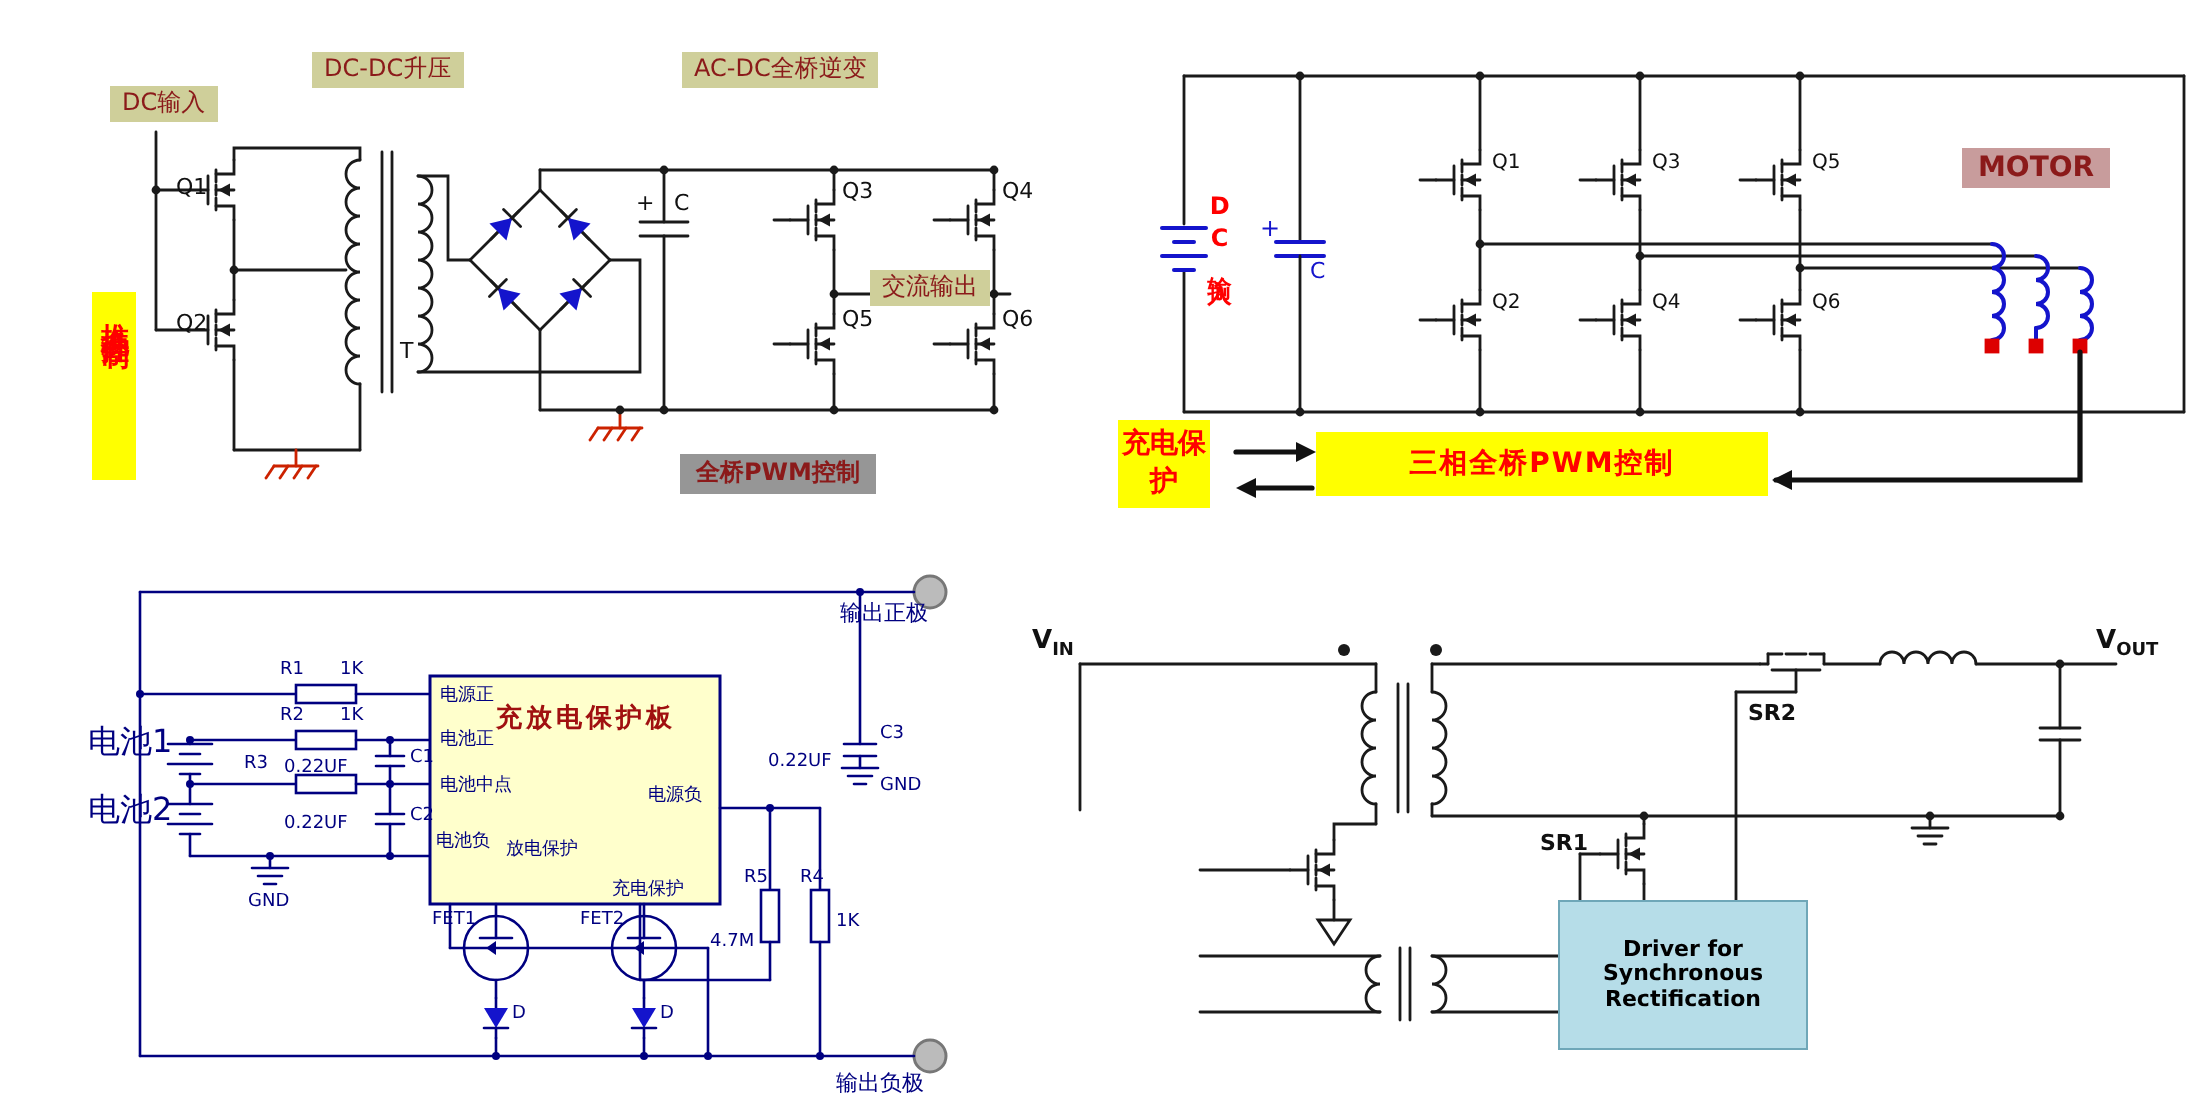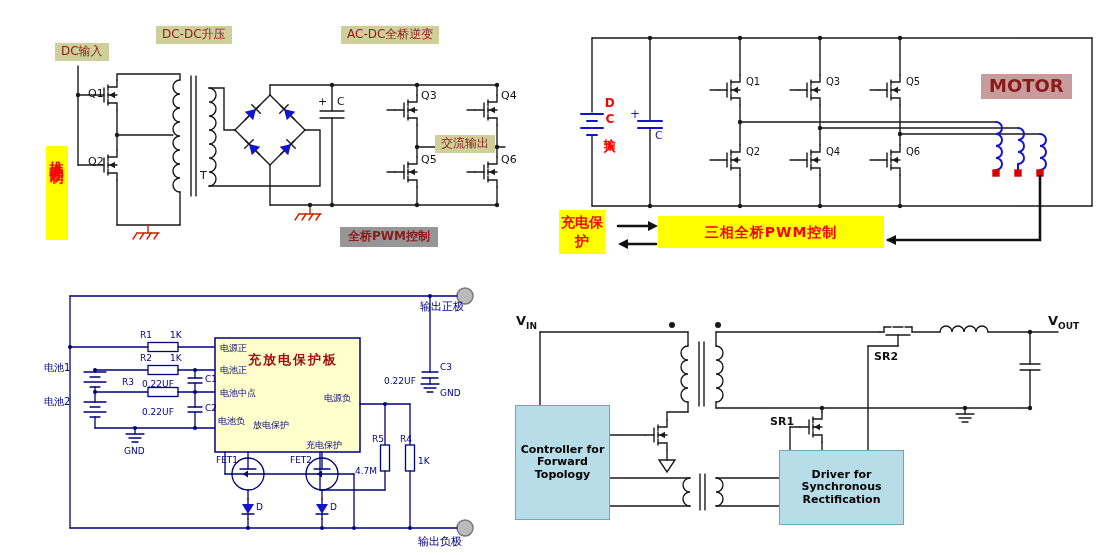--- a/index.html
+++ b/index.html
@@ -17,23 +17,23 @@
   .board{fill:var(--board);stroke-width:1.5;}
   .term{fill:#bbbbbb;stroke:#777777;stroke-width:1.5;}
   .thick{stroke:#111;stroke-width:2.6;fill:none;}
   .blkfill{fill:#111;stroke:none;}
   .redfill{fill:#dd0000;stroke:#dd0000;}
   
   .lbl{position:absolute;font-size:11px;color:#111;white-space:nowrap;line-height:1.15;}
   .khaki{background:var(--khaki);color:var(--maroon);font-size:12px;padding:2px 6px;}
   .ybox{background:var(--yellow);color:var(--red);font-weight:bold;}
   .gbox{background:var(--graybg);color:var(--maroon);font-weight:bold;font-size:12px;padding:3px 8px;}
-  .mbox{background:var(--motorbg);color:var(--maroon);font-weight:bold;font-size:18px;padding:2px 8px;}
+  .mbox{background:var(--motorbg);color:var(--maroon);font-weight:bold;font-size:14px;padding:2px 8px;}
   .vert{writing-mode:vertical-rl;text-orientation:upright;}
-  .navy{color:var(--navy);font-size:10px;}
+  .navy{color:var(--navy);font-size:16px;}
   .tiny{font-size:9px;}
   .blue{color:var(--blue);}
   .red{color:var(--red);}
   .b{font-weight:bold;}
   .ctr{display:flex;align-items:center;justify-content:center;text-align:center;white-space:normal;}
   .bluebox{background:var(--ltblue);border:1px solid #6fa7b8;color:#000;font-weight:bold;
            font-size:11px;white-space:normal;display:flex;align-items:center;
            justify-content:center;text-align:center;}
   .maroonb{color:#a01010;font-weight:bold;font-size:13px;letter-spacing:2px;}
   sub{font-size:9px;}
@@ -454,16 +454,15 @@
 <div class="lbl navy tiny" style="left:400px;top:434px">R4</div>
 <div class="lbl navy tiny" style="left:418px;top:456px">1K</div>
 <div class="lbl navy tiny" style="left:256px;top:502px">D</div>
 <div class="lbl navy tiny" style="left:330px;top:502px">D</div>
 <div class="lbl navy" style="left:418px;top:536px;font-size:11px">输出负极</div>
 
 <div class="lbl b" style="left:516px;top:314px;font-size:13px"><span>V</span><sub>IN</sub></div>
 <div class="lbl b" style="left:1048px;top:314px;font-size:13px"><span>V</span><sub>OUT</sub></div>
 <div class="lbl b" style="left:770px;top:416px;font-size:11px">SR1</div>
 <div class="lbl b" style="left:874px;top:351px;font-size:11px">SR2</div>
-<div class="lbl bluebox" style="left:515px;top:405px;width:85px;height:105px;padding:4px">Controller for Forward Topology</div>
 <div class="lbl bluebox" style="left:779px;top:450px;width:115px;height:65px;padding:4px">Driver for Synchronous Rectification</div>
 
 </div>
 
 </body></html>

